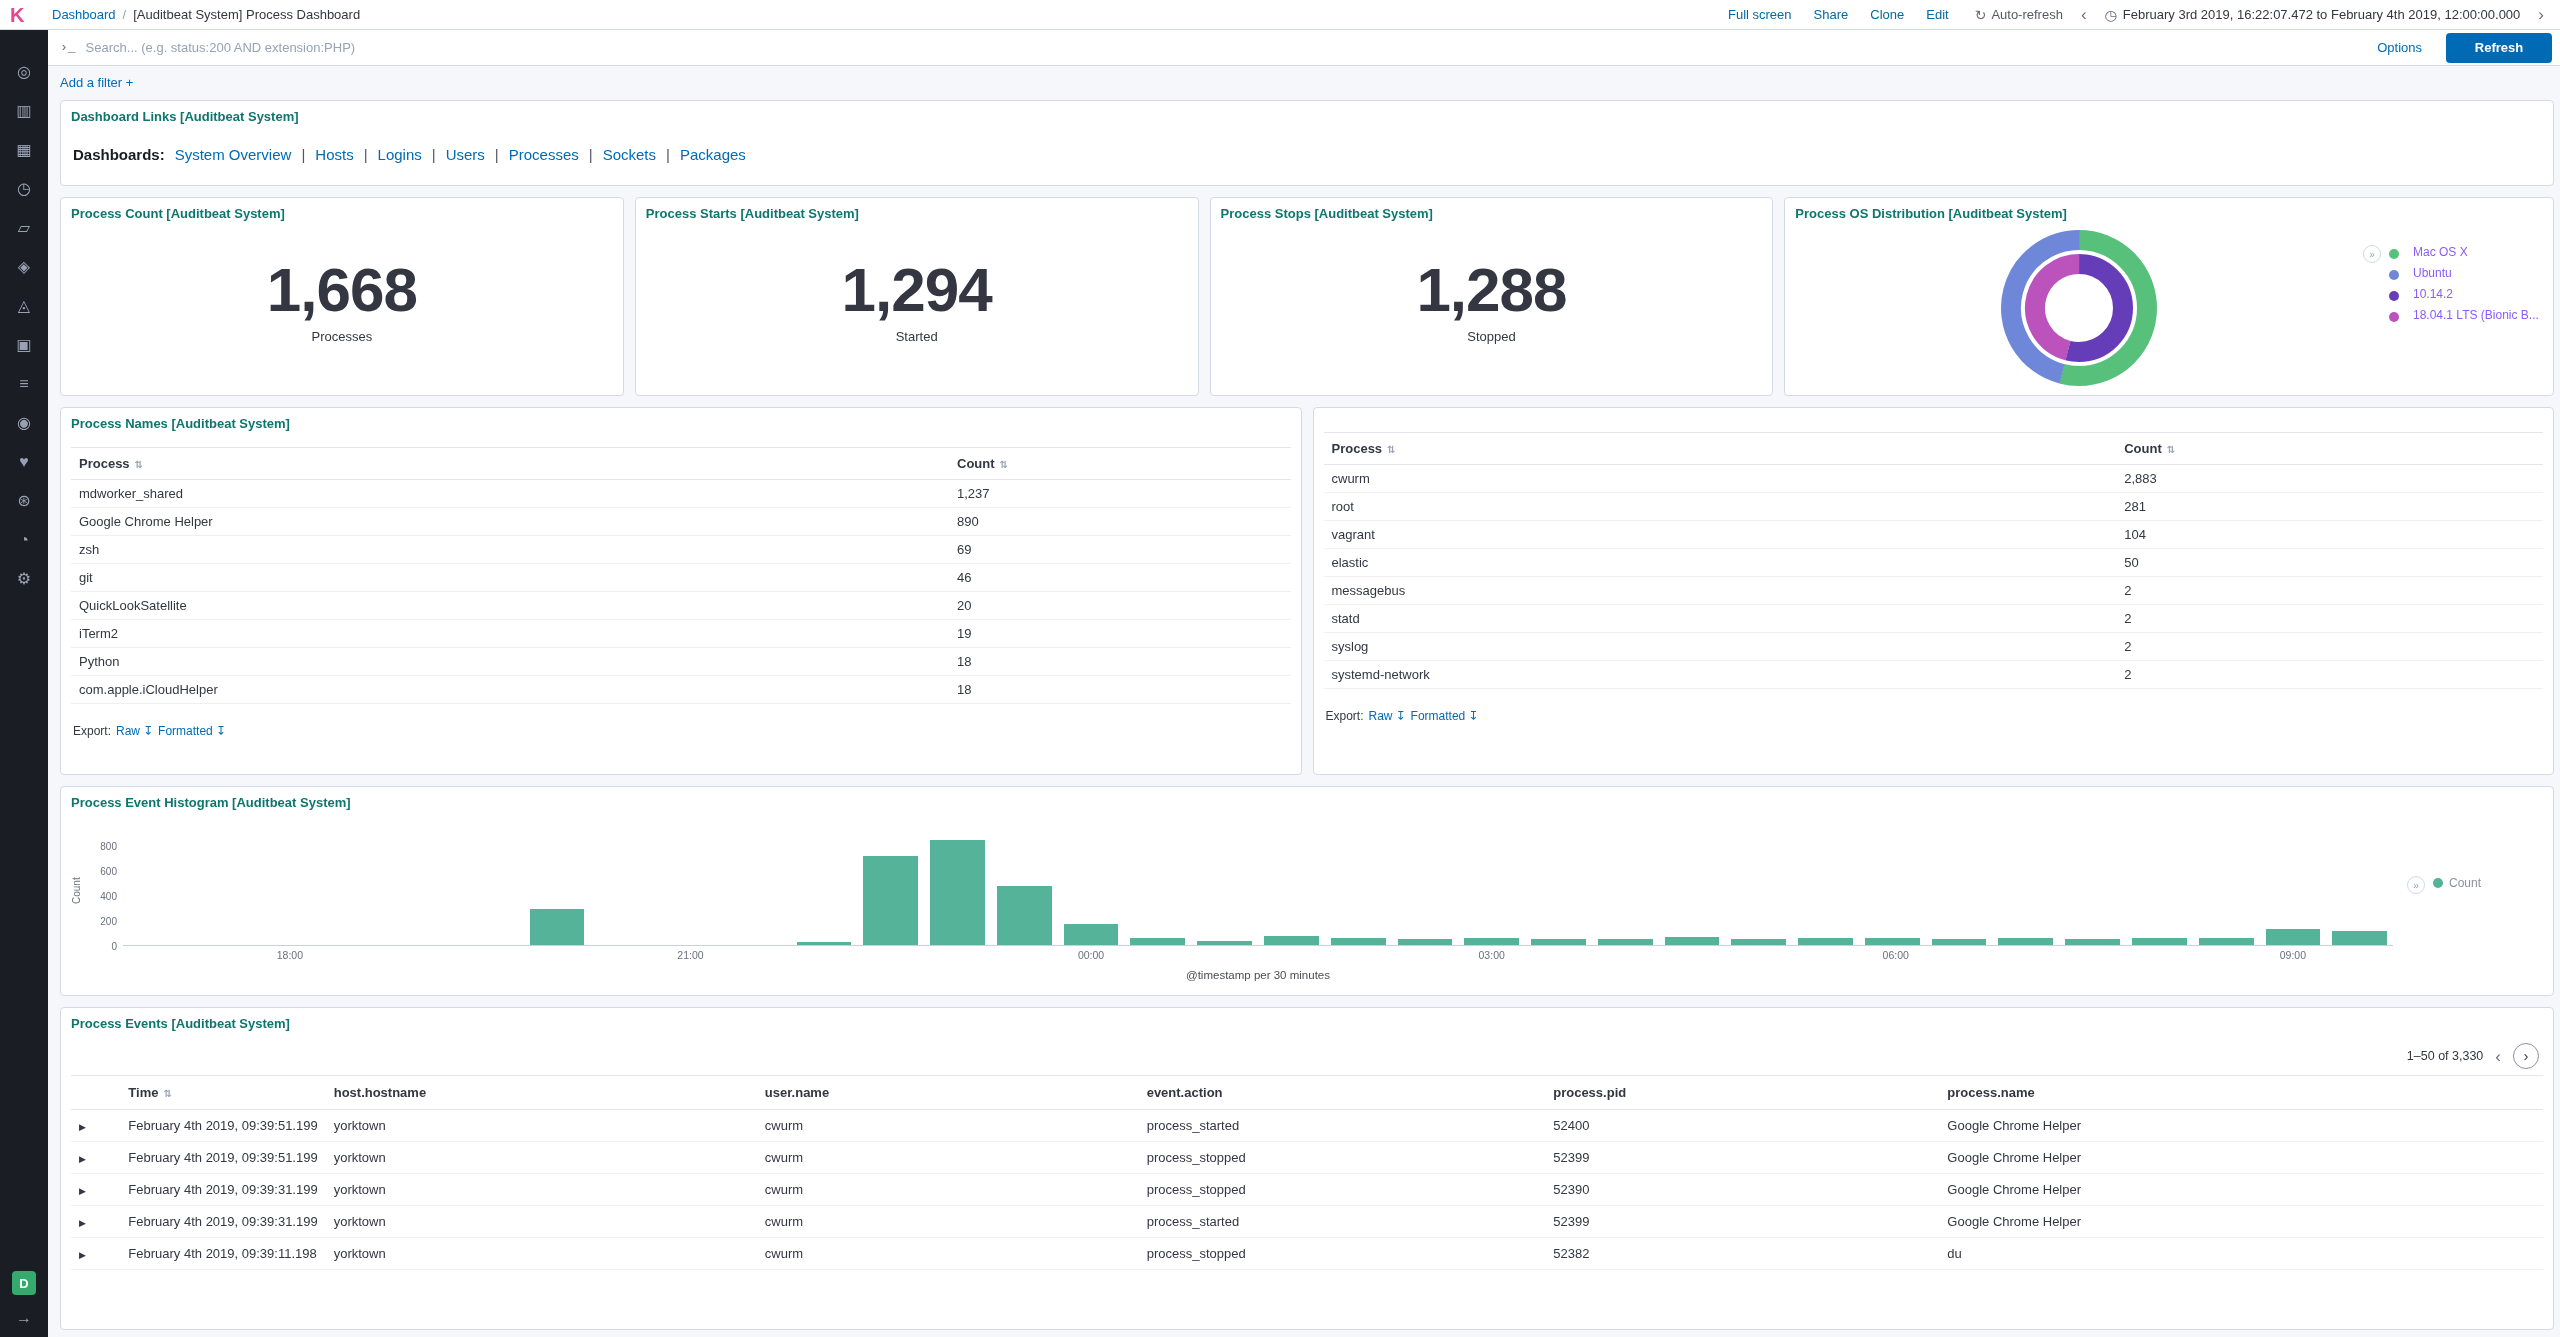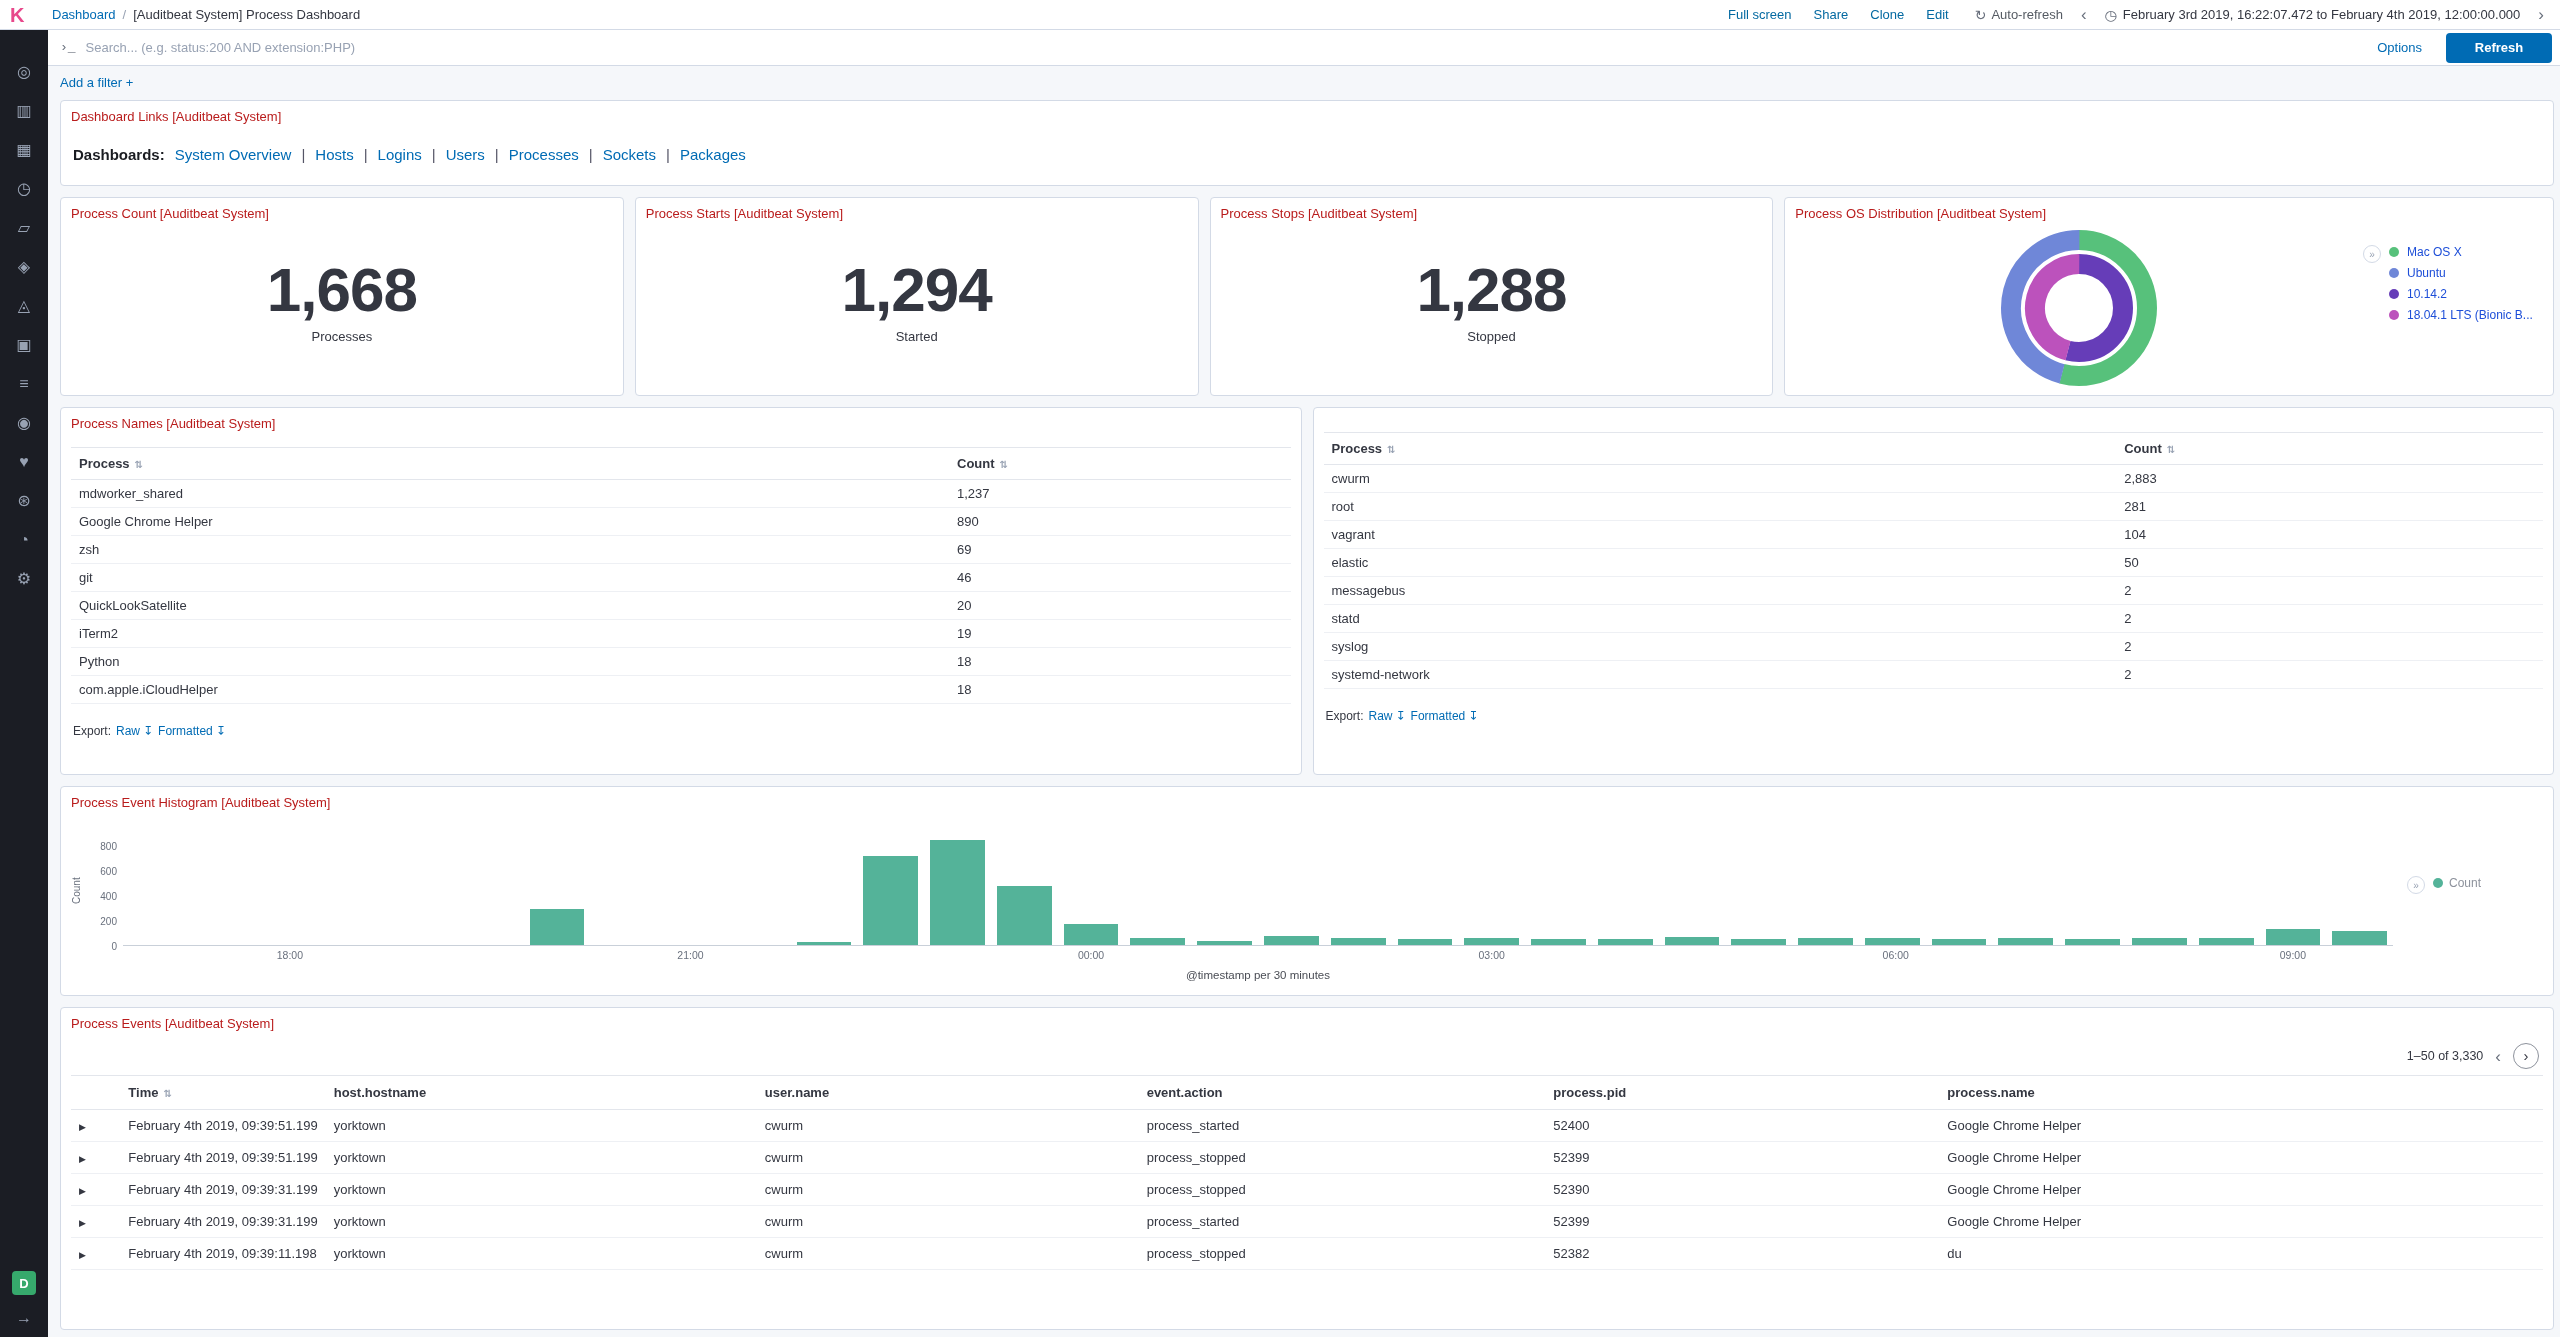--- a/index.html
+++ b/index.html
@@ -35,39 +35,39 @@
   .query-input{flex:1;border:none;outline:none;font-size:13px;color:#c2410c;background:transparent}
   .query-input::placeholder{color:#98a2b3}
   .options-link{font-size:13px;margin-right:14px}
   .refresh-btn{background:#006bb4;color:#fff;border-radius:4px;width:106px;height:30px;font-size:13px;font-weight:700}
   .filter-bar{margin-left:48px;height:32px;display:flex;align-items:center;padding:0 12px;font-size:13px}
 
   
   main{margin-left:48px;padding:2px 6px 0 12px}
   .row{display:flex;gap:11px;margin-bottom:11px}
   .panel{background:#fff;border:1px solid #d3dae6;border-radius:4px;padding:8px 10px;position:relative}
-  .panel-title{font-size:13px;font-weight:400;color:#b91c1c}
+  .panel-title{font-size:13px;font-weight:700;color:#0f766e}
 
   .links-panel{height:86px}
   .dash-links{margin-top:22px;font-size:15px;padding-left:2px}
   .dash-links strong{margin-right:10px;color:#1a1c21}
   .dash-links .links a+a::before{content:"|";color:#556;margin:0 10px;font-weight:400}
 
   .metrics-row{height:199px}
   .metric-panel{flex:1 1 0;display:flex;flex-direction:column}
   .metric-center{flex:1;display:flex;flex-direction:column;align-items:center;justify-content:center;margin-top:-10px}
   .metric-value{font-size:62px;font-weight:700;color:#343741;letter-spacing:-1px}
   .metric-label{font-size:13px;color:#343741;margin-top:4px}
 
   .donut-panel{flex:1.38 1 0}
   .donut-body{display:flex;margin-top:2px}
   .donut-area{flex:1;display:flex;align-items:center;justify-content:center}
   .legend-col{width:180px;display:flex;gap:8px;padding-top:22px}
   .legend-toggle{width:18px;height:18px;border:1px solid #d3dae6;border-radius:50%;color:#98a2b3;font-size:10px;line-height:15px;text-align:center;flex:0 0 auto}
-  .legend-list li{display:flex;align-items:center;gap:8px;font-size:12px;color:#1d4ed8;margin-bottom:7px;cursor:pointer}
+  .legend-list li{display:flex;align-items:flex-end;gap:14px;font-size:12px;color:#8b5cf6;margin-bottom:7px;cursor:pointer}
   .dot{width:10px;height:10px;border-radius:50%;display:inline-block;flex:0 0 auto}
 
   .tables-row{height:368px}
   .table-panel{flex:1 1 0}
   .data-table{width:100%;border-collapse:collapse;margin-top:16px}
   .data-table th{text-align:left;font-size:13px;font-weight:700;color:#343741;padding:8px;border-top:1px solid #e3e6ec;border-bottom:1px solid #e3e6ec;cursor:pointer}
   .data-table td{font-size:13px;padding:6px 8px;border-bottom:1px solid #eef0f4}
   .sort{color:#98a2b3;font-size:10px;margin-left:5px}
   .col-process{width:72%}
   .users .col-process{width:65%}

